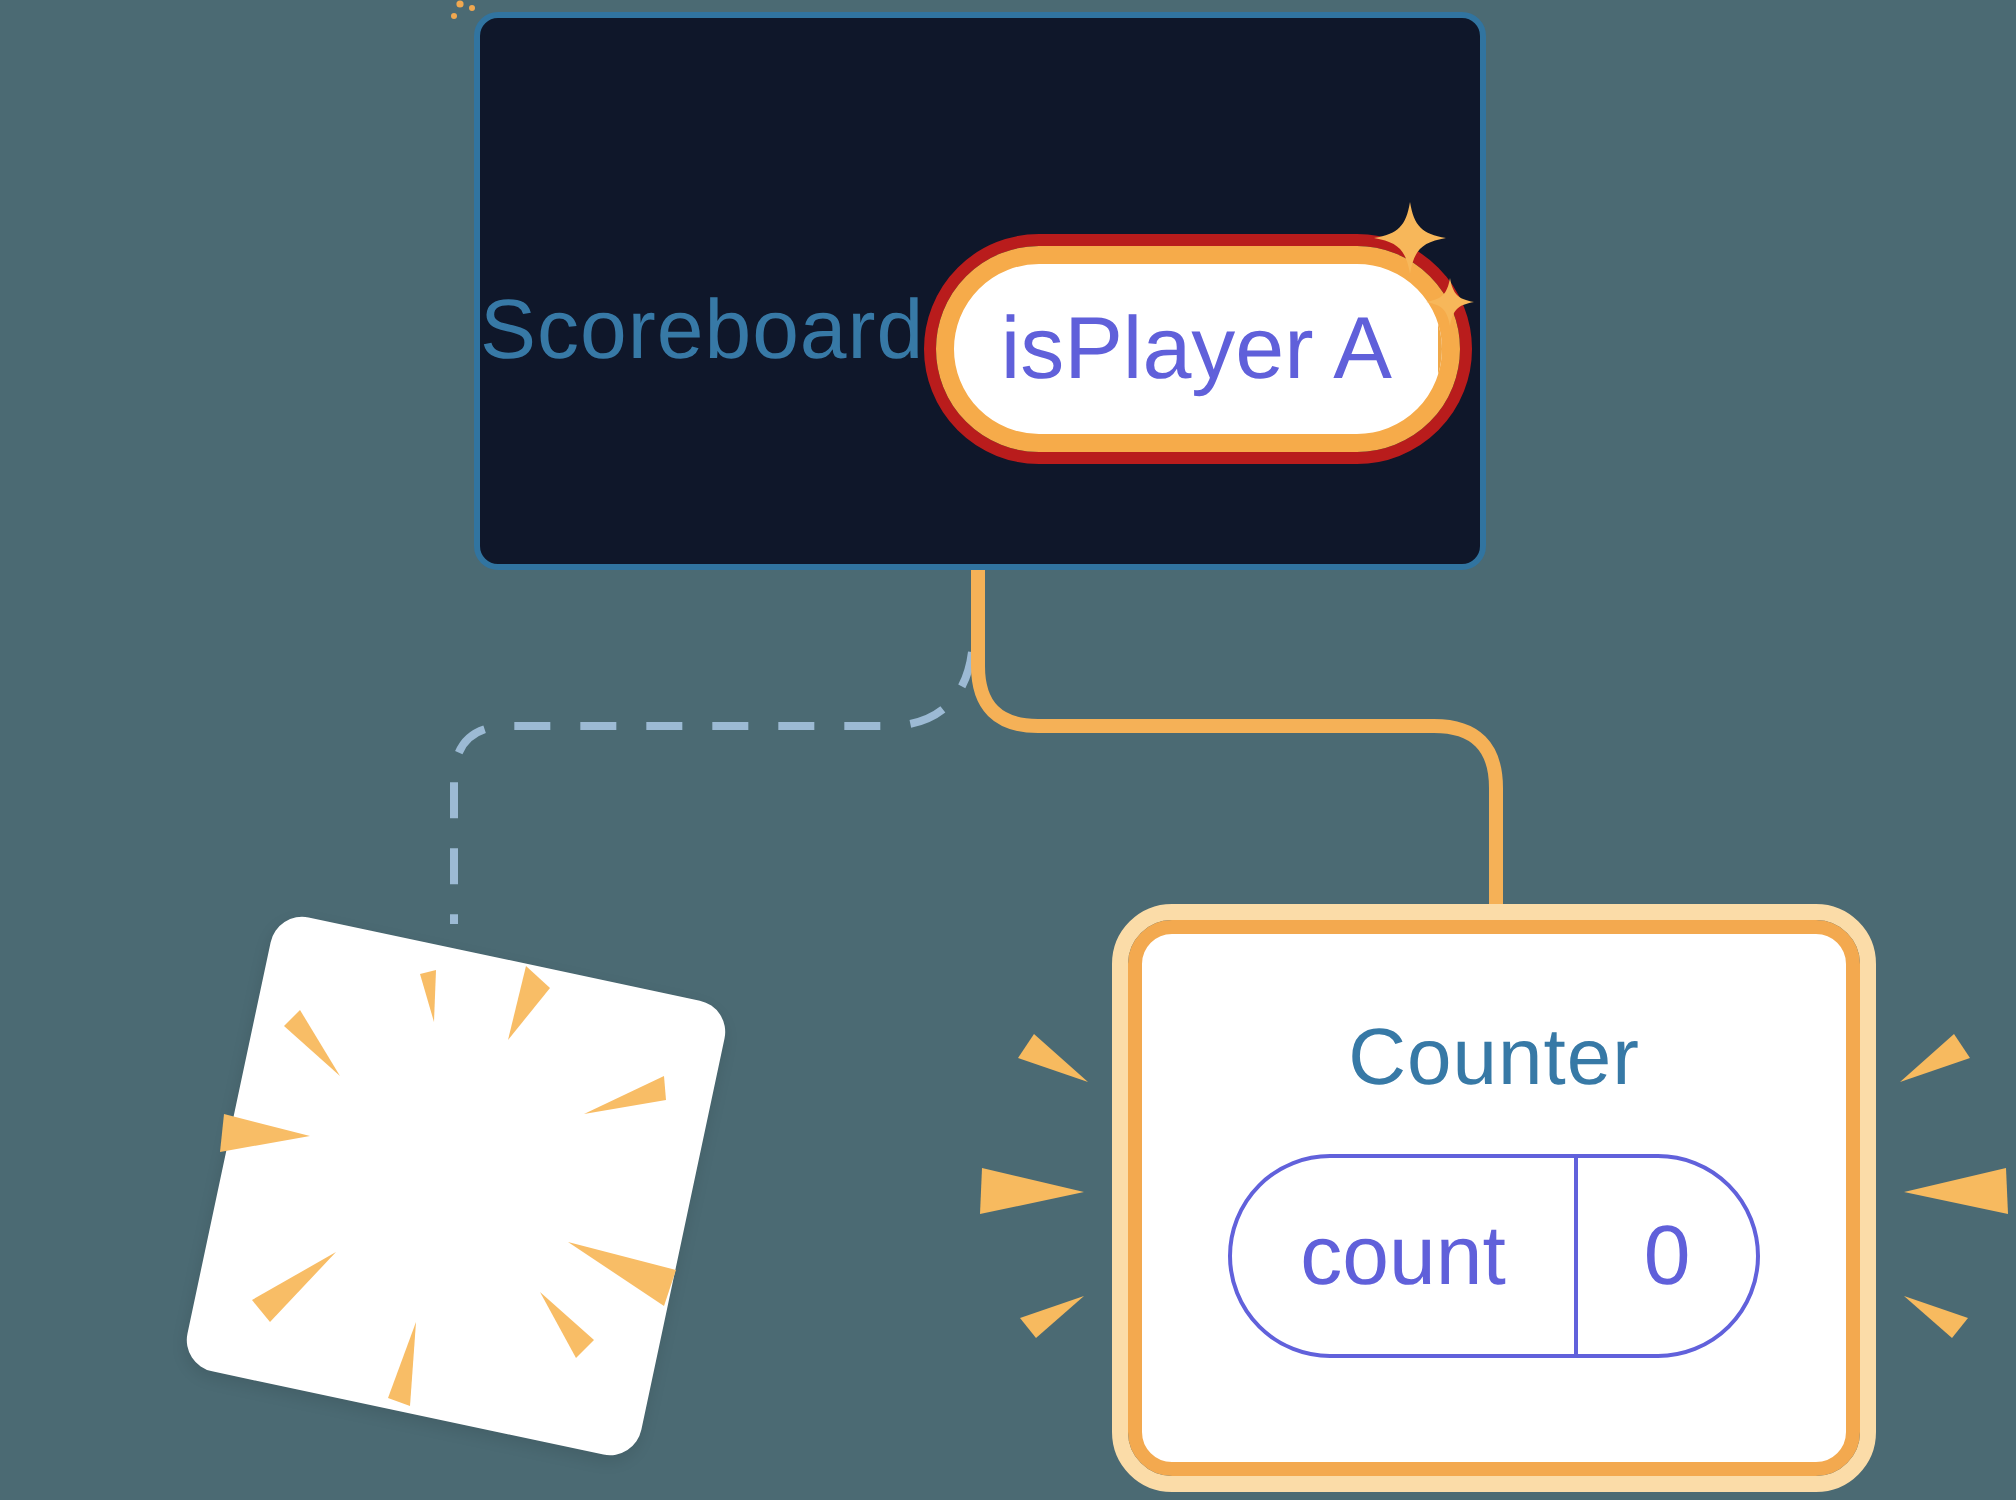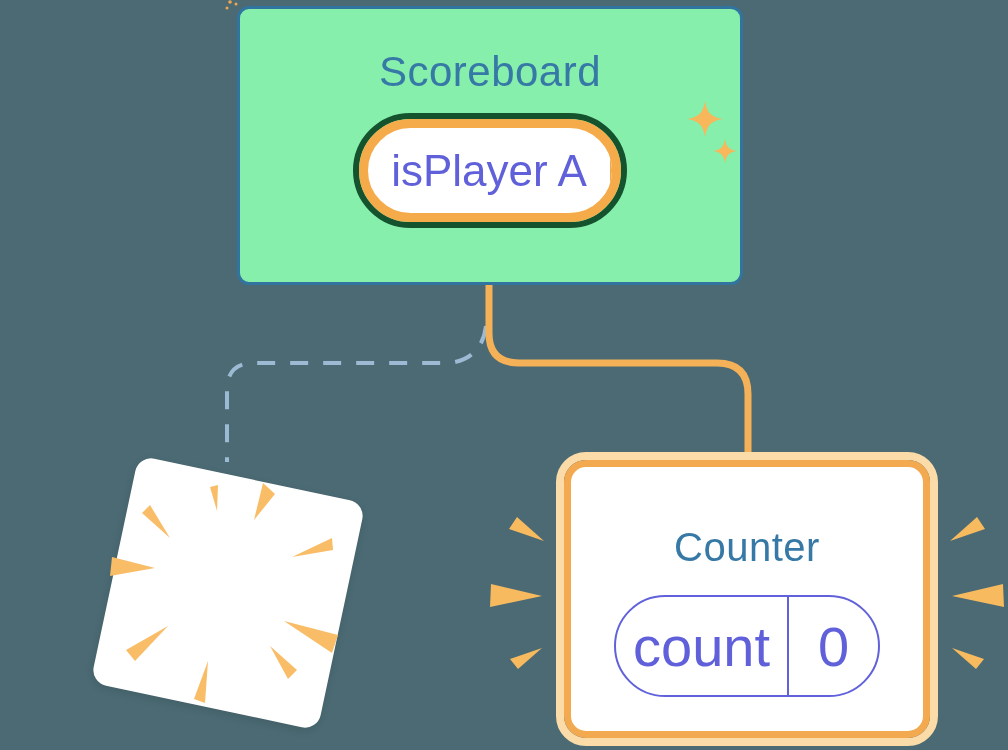--- a/index.html
+++ b/index.html
@@ -17,32 +17,32 @@
 
   
   .connector-layer{position:absolute;left:0;top:0;z-index:1;}
   .burst-layer{position:absolute;left:0;top:0;z-index:3;pointer-events:none;}
   .speck-layer{position:absolute;left:0;top:0;z-index:5;pointer-events:none;}
 
   
   .card-scoreboard{
     position:absolute;left:237px;top:6px;width:506px;height:279px;
     box-sizing:border-box;
-    background:#86efac;border:3px solid #3174A0;border-radius:12px;
+    background:#0f172a;border:3px solid #3174A0;border-radius:12px;
     z-index:4;
-    display:flex;flex-direction:column;align-items:center;
+    display:flex;flex-direction:row;align-items:center;
     padding-top:40px;
   }
   .card-title{
     font-size:42px;font-weight:500;color:#3779A6;line-height:1.1;
     letter-spacing:0.5px;
   }
   .pill-glow{
     margin-top:18px;
-    border:6px solid #14532d;border-radius:72px;
+    border:6px solid #b91c1c;border-radius:72px;
   }
   .pill-ring{
     border:9px solid #F6AB4A;border-radius:62px;
     background:#fff;display:flex;align-items:stretch;overflow:hidden;
   }
   .pill-cell{
     display:flex;align-items:center;justify-content:center;
     height:85px;font-size:44px;color:#6060DA;
   }
   .pill-key-score{width:242px;font-weight:400;}
@@ -63,33 +63,33 @@
   .counter-halo{
     position:absolute;left:556px;top:452px;width:382px;height:294px;
     box-sizing:border-box;
     border:8px solid #FBDCA8;border-radius:30px;
     z-index:4;
   }
   .counter-ring{
     box-sizing:border-box;width:100%;height:100%;
     border:7px solid #F3A94F;border-radius:22px;background:#ffffff;
     display:flex;flex-direction:column;align-items:center;
-    padding-top:58px;
+    padding-top:40px;
   }
   .counter-title{font-size:40px;}
   .pill-purple{
     margin-top:26px;
     box-sizing:border-box;
     border:2.5px solid #6161DB;border-radius:54px;
     background:#fff;display:flex;align-items:stretch;overflow:hidden;
     height:102px;
   }
   .pill-cell-purple{
     display:flex;align-items:center;justify-content:center;
-    font-size:56px;font-weight:400;color:#6060DA;
+    font-size:42px;font-weight:400;color:#6060DA;
   }
   .pill-key-count{width:171px;}
   .pill-val-count{width:89px;}
   .pill-divider-purple{width:2px;background:#6161DB;}
 </style>
 </head>
 <body>
 
 <div class="stage">
 

